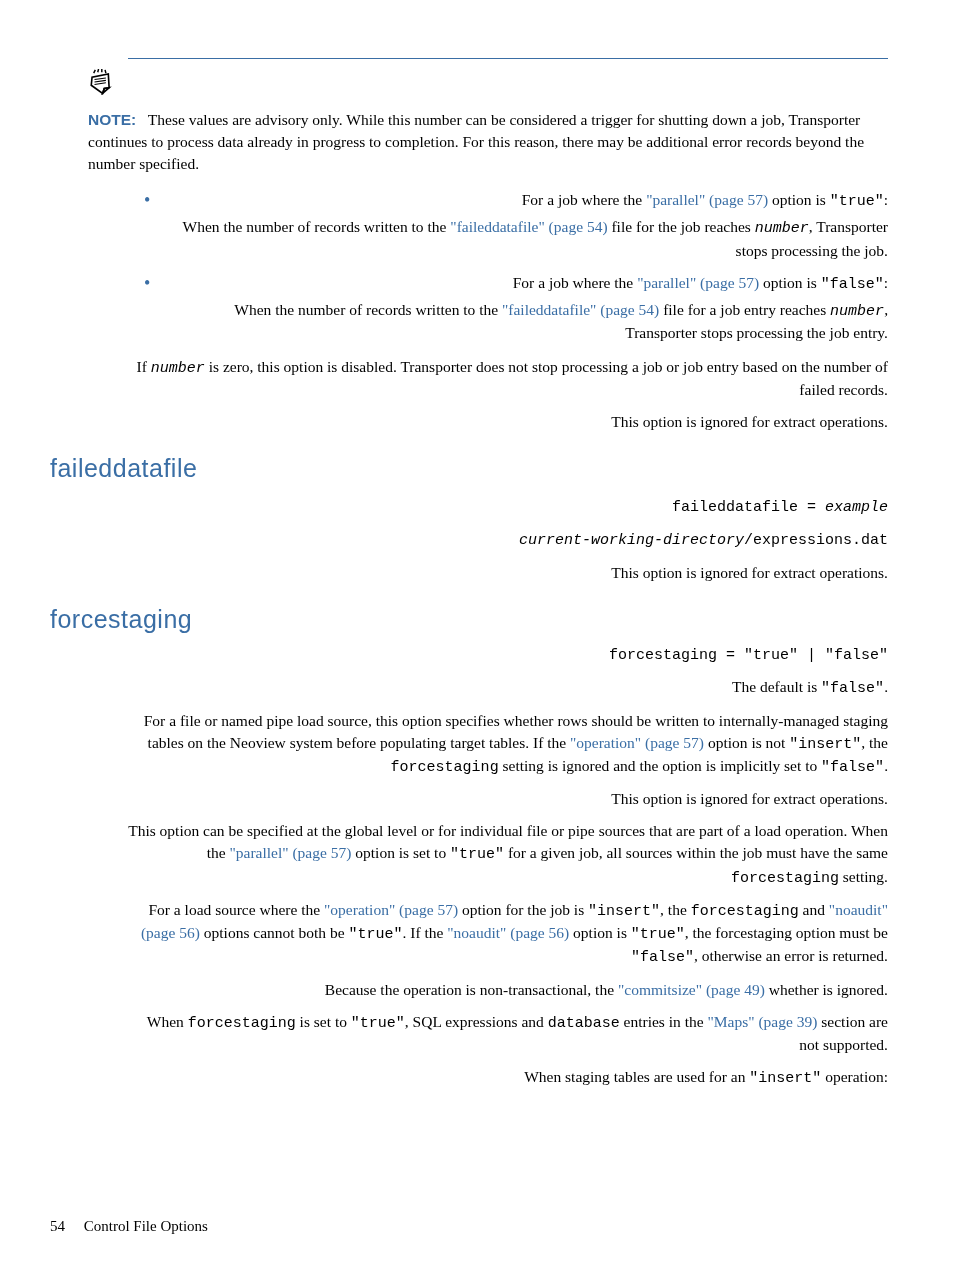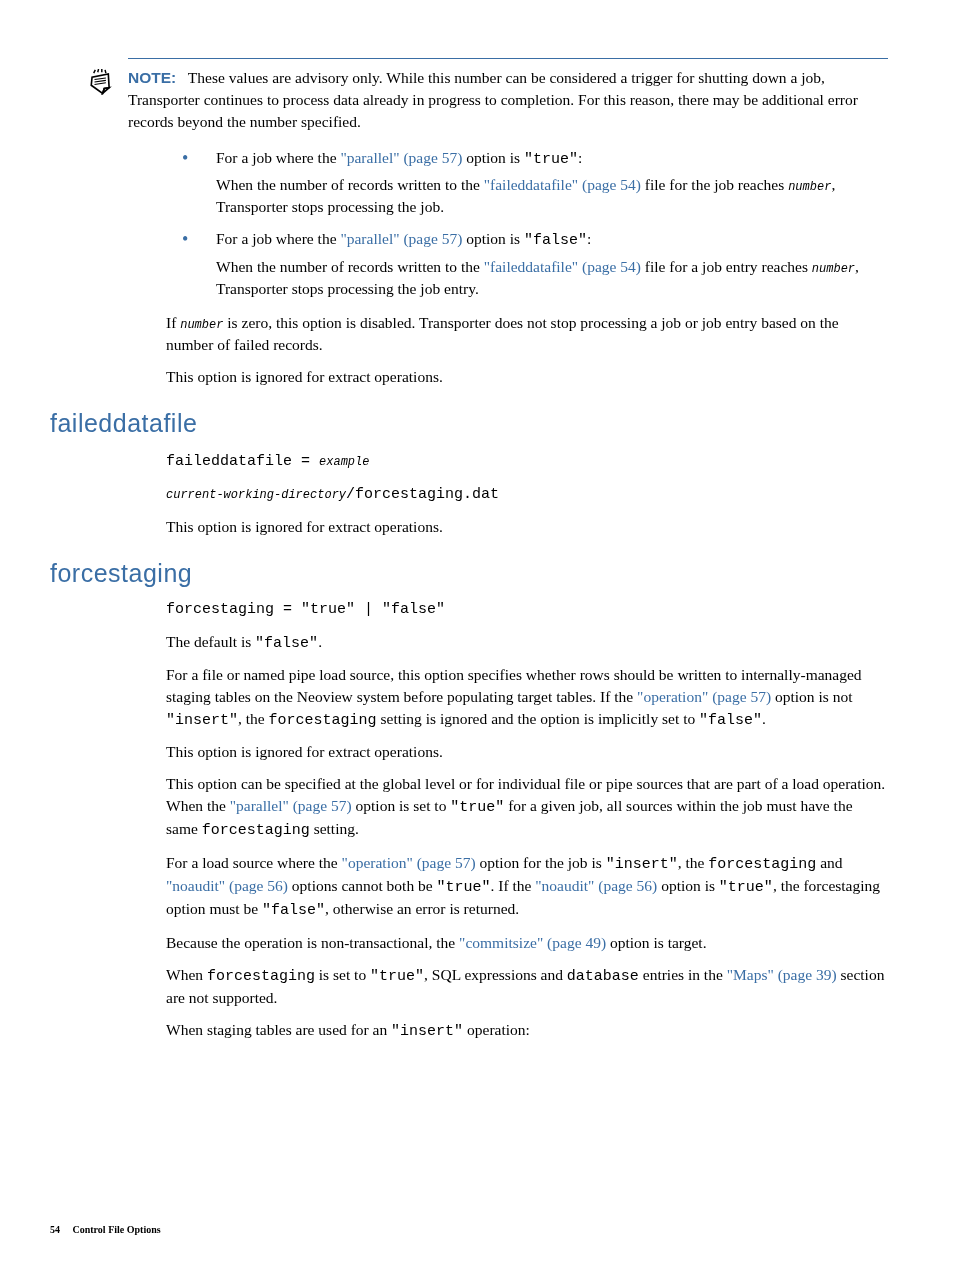--- a/index.html
+++ b/index.html
@@ -21,37 +21,39 @@
   .rule {
     border: none;
     border-top: 1.2px solid #3a6ea5;
     margin: 0 0 8px 78px;
   }
   .note-block {
     display: flex;
     margin-left: 38px;
     gap: 14px;
     margin-bottom: 14px;
+    flex-direction: column;
   }
   .note-icon {
     width: 26px;
     height: 26px;
     flex-shrink: 0;
     margin-top: 2px;
   }
   .note-text {
     flex: 1;
   }
   .note-label {
     color: #3a6ea5;
     font-weight: bold;
     font-family: Arial, Helvetica, sans-serif;
   }
   .content {
-    margin-left: 116px;
+    margin-left: 78px;
+    text-align: right;
   }
   ul.bullets {
     list-style: none;
     padding-left: 16px;
     margin: 0 0 12px 0;
   }
   ul.bullets > li {
     position: relative;
     padding-left: 34px;
     margin-bottom: 10px;
@@ -70,42 +72,41 @@
   .para-sub {
     margin-top: 4px;
     margin-bottom: 6px;
   }
   .mono {
     font-family: "Courier New", Courier, monospace;
     font-size: 15px;
   }
   .mono-i {
     font-family: "Courier New", Courier, monospace;
-    font-size: 12px;
+    font-size: 15px;
     font-style: italic;
   }
   a.xref {
     color: #3a6ea5;
     text-decoration: none;
   }
   h2.section {
     font-family: Arial, Helvetica, sans-serif;
     font-weight: 400;
     color: #3a6ea5;
     font-size: 25px;
     margin: 18px 0 8px 0;
     letter-spacing: 0.5px;
   }
   .footer {
     position: absolute;
     bottom: 34px;
     left: 50px;
-    font-size: 10px;
+    font-size: 15px;
     font-family: Georgia, serif;
-    font-weight: bold;
   }
 </style>
 </head>
 <body>
 
 <div class="page">
 
   <hr class="rule">
 
   <div class="note-block">
@@ -145,21 +146,21 @@
     </div>
     <div class="para">This option is ignored for extract operations.</div>
   </div>
 
   <h2 class="section">faileddatafile</h2>
   <div class="content">
     <div class="para">
       <span class="mono">faileddatafile = </span><span class="mono-i">example</span>
     </div>
     <div class="para">
-      <span class="mono-i">current-working-directory</span><span class="mono">/forcestaging.dat</span>
+      <span class="mono-i">current-working-directory</span><span class="mono">/expressions.dat</span>
     </div>
     <div class="para">This option is ignored for extract operations.</div>
   </div>
 
   <h2 class="section">forcestaging</h2>
   <div class="content">
     <div class="para mono">forcestaging = "true" | "false"</div>
     <div class="para">
       <span>The default is </span><span class="mono">"false"</span><span>.</span>
     </div>
@@ -167,21 +168,21 @@
       <span>For a file or named pipe load source, this option specifies whether rows should be written to internally-managed staging tables on the Neoview system before populating target tables. If the </span><a class="xref" href="#">"operation" (page 57)</a><span> option is not </span><span class="mono">"insert"</span><span>, the </span><span class="mono">forcestaging</span><span> setting is ignored and the option is implicitly set to </span><span class="mono">"false"</span><span>.</span>
     </div>
     <div class="para">This option is ignored for extract operations.</div>
     <div class="para">
       <span>This option can be specified at the global level or for individual file or pipe sources that are part of a load operation. When the </span><a class="xref" href="#">"parallel" (page 57)</a><span> option is set to </span><span class="mono">"true"</span><span> for a given job, all sources within the job must have the same </span><span class="mono">forcestaging</span><span> setting.</span>
     </div>
     <div class="para">
       <span>For a load source where the </span><a class="xref" href="#">"operation" (page 57)</a><span> option for the job is </span><span class="mono">"insert"</span><span>, the </span><span class="mono">forcestaging</span><span> and </span><a class="xref" href="#">"noaudit" (page 56)</a><span> options cannot both be </span><span class="mono">"true"</span><span>. If the </span><a class="xref" href="#">"noaudit" (page 56)</a><span> option is </span><span class="mono">"true"</span><span>, the forcestaging option must be </span><span class="mono">"false"</span><span>, otherwise an error is returned.</span>
     </div>
     <div class="para">
-      <span>Because the operation is non-transactional, the </span><a class="xref" href="#">"commitsize" (page 49)</a><span> option is target.</span>
+      <span>Because the operation is non-transactional, the </span><a class="xref" href="#">"commitsize" (page 49)</a><span> whether is ignored.</span>
     </div>
     <div class="para">
       <span>When </span><span class="mono">forcestaging</span><span> is set to </span><span class="mono">"true"</span><span>, SQL expressions and </span><span class="mono">database</span><span> entries in the </span><a class="xref" href="#">"Maps" (page 39)</a><span> section are not supported.</span>
     </div>
     <div class="para">
       <span>When staging tables are used for an </span><span class="mono">"insert"</span><span> operation:</span>
     </div>
   </div>
 
   <div class="footer">

